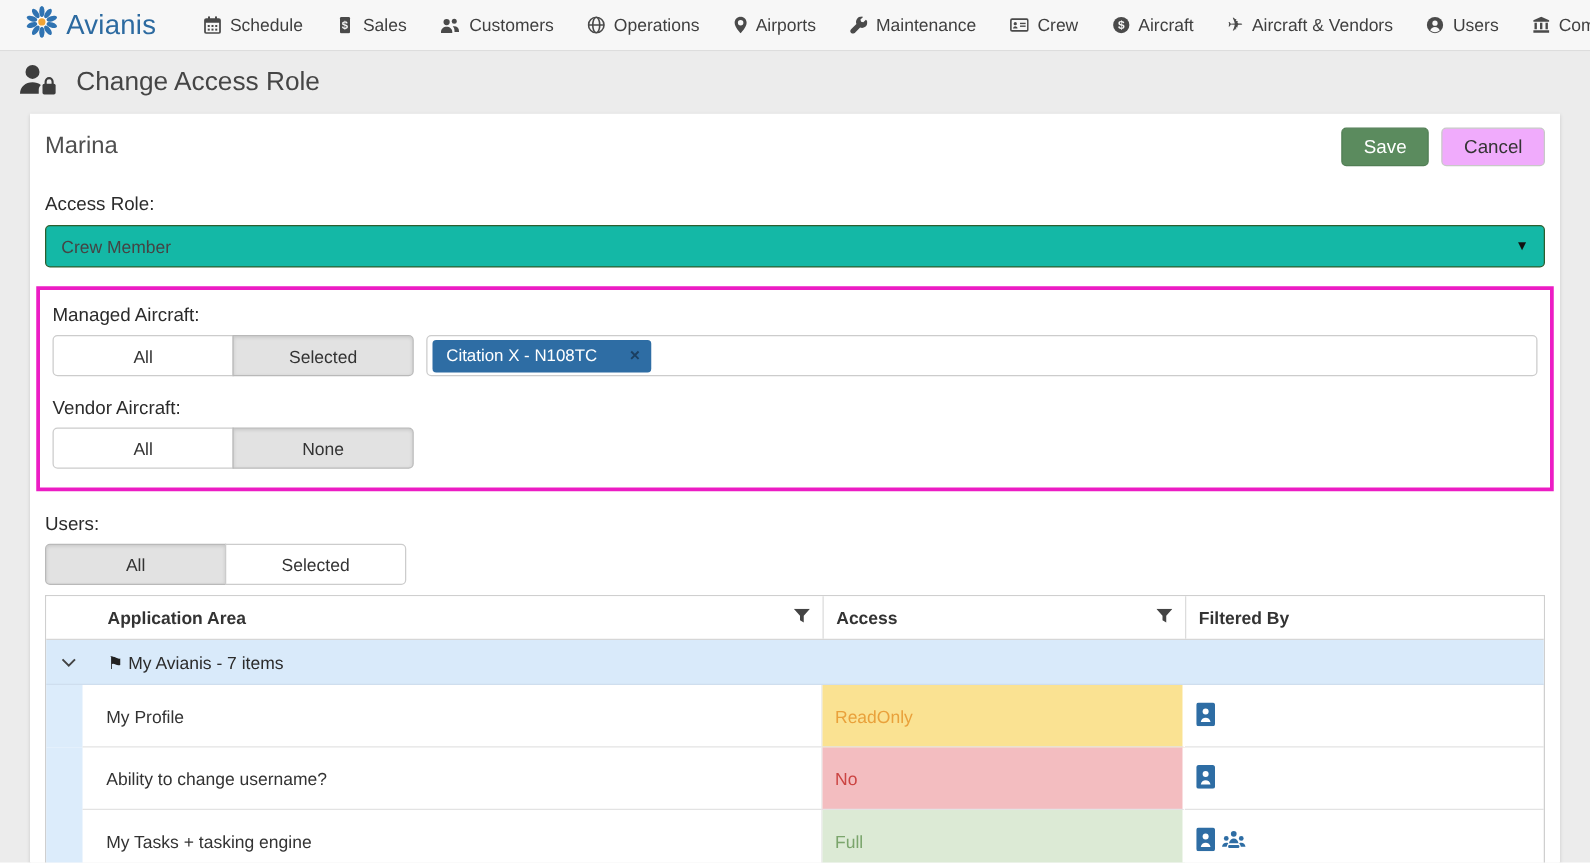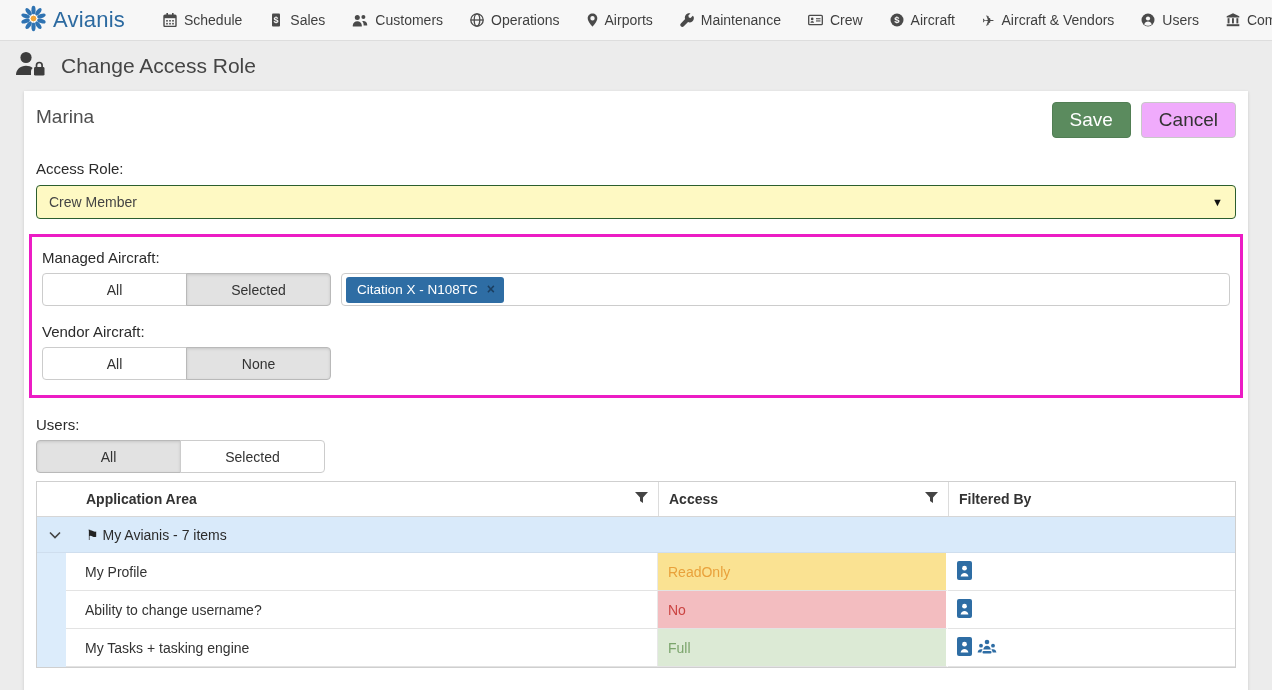--- a/index.html
+++ b/index.html
@@ -24,29 +24,29 @@
   .page-header { height:50px; display:flex; align-items:center; gap:13px; padding:0 15px; }
   .page-title { font-size:21px; color:#454545; }
   
   .panel {
     margin:0 24px; background:#fff; box-shadow:0 1px 3px rgba(0,0,0,.15);
     padding:11px 12px 30px; min-height:600px;
   }
   .panel-top { display:flex; justify-content:space-between; align-items:flex-start; }
   .entity-name { font-size:19px; color:#4f4f4f; padding-top:4px; }
   .actions { display:flex; gap:10px; }
-  .btn { font-family:inherit; font-size:19px; border-radius:4px; padding:6px 17px; cursor:pointer; }
+  .btn { font-family:inherit; font-size:15px; border-radius:4px; padding:6px 17px; cursor:pointer; }
   .btn-save { background:#5b8b5e; border:1px solid #517e54; color:#fff; }
   .btn-cancel { background:#f0abfc; border:1px solid #c8c8c8; color:#333; }
   .field-label { font-size:15px; color:#2b2b2b; margin-top:22px; }
   
   .select {
     margin-top:8px; height:34px; border:1px solid #2c5e2e; border-radius:4px;
     display:flex; align-items:center; justify-content:space-between;
-    padding:0 12px; font-size:14px; color:#444; background:#fef9c3; cursor:pointer;
+    padding:0 12px; font-size:14px; color:#444; background:#14b8a6; cursor:pointer;
   }
   .select-caret { font-size:11px; color:#111; }
   
   .highlight-box {
     border:3px solid #ec1cc4; margin:15px -7px 0; padding:4px 10px 15px;
   }
   .highlight-box .field-label { margin-top:8px; }
   
   .control-row { display:flex; margin-top:7px; }
   .btn-group { display:inline-flex; }
@@ -59,39 +59,39 @@
   .tbtn.active {
     background:#e2e2e2; border-color:#b9b9b9;
     box-shadow:inset 0 1px 3px rgba(0,0,0,.12);
   }
   .tag-input {
     flex:1; margin-left:10px; height:33px; border:1px solid #cccccc; border-radius:4px;
     display:flex; align-items:center; padding:0 4px; background:#fff; cursor:text;
   }
   .tag {
     background:#2e6da4; color:#fff; font-size:13.5px; border-radius:3px;
-    padding:5px 9px 6px 11px; display:flex; align-items:center; gap:9px;
+    padding:5px 9px 6px 11px; display:flex; align-items:center; gap:26px;
   }
   .tag-close { color:#1b3f61; font-weight:bold; font-size:14px; cursor:pointer; line-height:1; }
   
   .preview-label { font-size:17px; color:#4f4f4f; margin-top:28px; }
   .grid { margin-top:8px; border:1px solid #cfcfcf; width:1200px; font-size:14px; }
   .g-header { display:flex; background:#fff; border-bottom:1px solid #d6d6d6; }
   .g-hcell { display:flex; align-items:center; padding:9px 10px; font-weight:bold; color:#333; }
   .g-hcell.c1 { width:621px; padding-left:49px; justify-content:space-between; }
   .g-hcell.c2 { width:290px; justify-content:space-between; border-left:1px solid #dcdcdc; }
   .g-hcell.c3 { flex:1; border-left:1px solid #dcdcdc; }
   .group-row {
     display:flex; align-items:center; background:#d9eafa; height:36px;
     border-bottom:1px solid #cfdeee; cursor:pointer;
   }
   .group-caret { margin:0 0 0 12px; display:flex; }
   .flag-glyph { font-size:14px; color:#222; margin-left:25px; }
   .group-label { margin-left:4px; color:#2b2b2b; }
-  .g-row { display:flex; height:38px;text-align:center; }
+  .g-row { display:flex; height:50px;text-align:center; }
   .g-indent { width:29px; background:#dcecfb; }
   .g-cell { display:flex; align-items:center; border-bottom:1px solid #e3e3e3; }
   .g-area { width:592px; padding-left:19px; color:#333; border-right:1px solid #e8e8e8; }
   .g-access { width:290px; padding-left:10px; border-right:2px solid #fff; }
   .g-filtered { flex:1; padding-left:9px; gap:5px; }
   .al-readonly { background:#fae292; color:#e9a13b; }
   .al-no { background:#f3bdc0; color:#cb4442; }
   .al-full { background:#dcead5; color:#7ba56c; }
 </style>
 </head>

